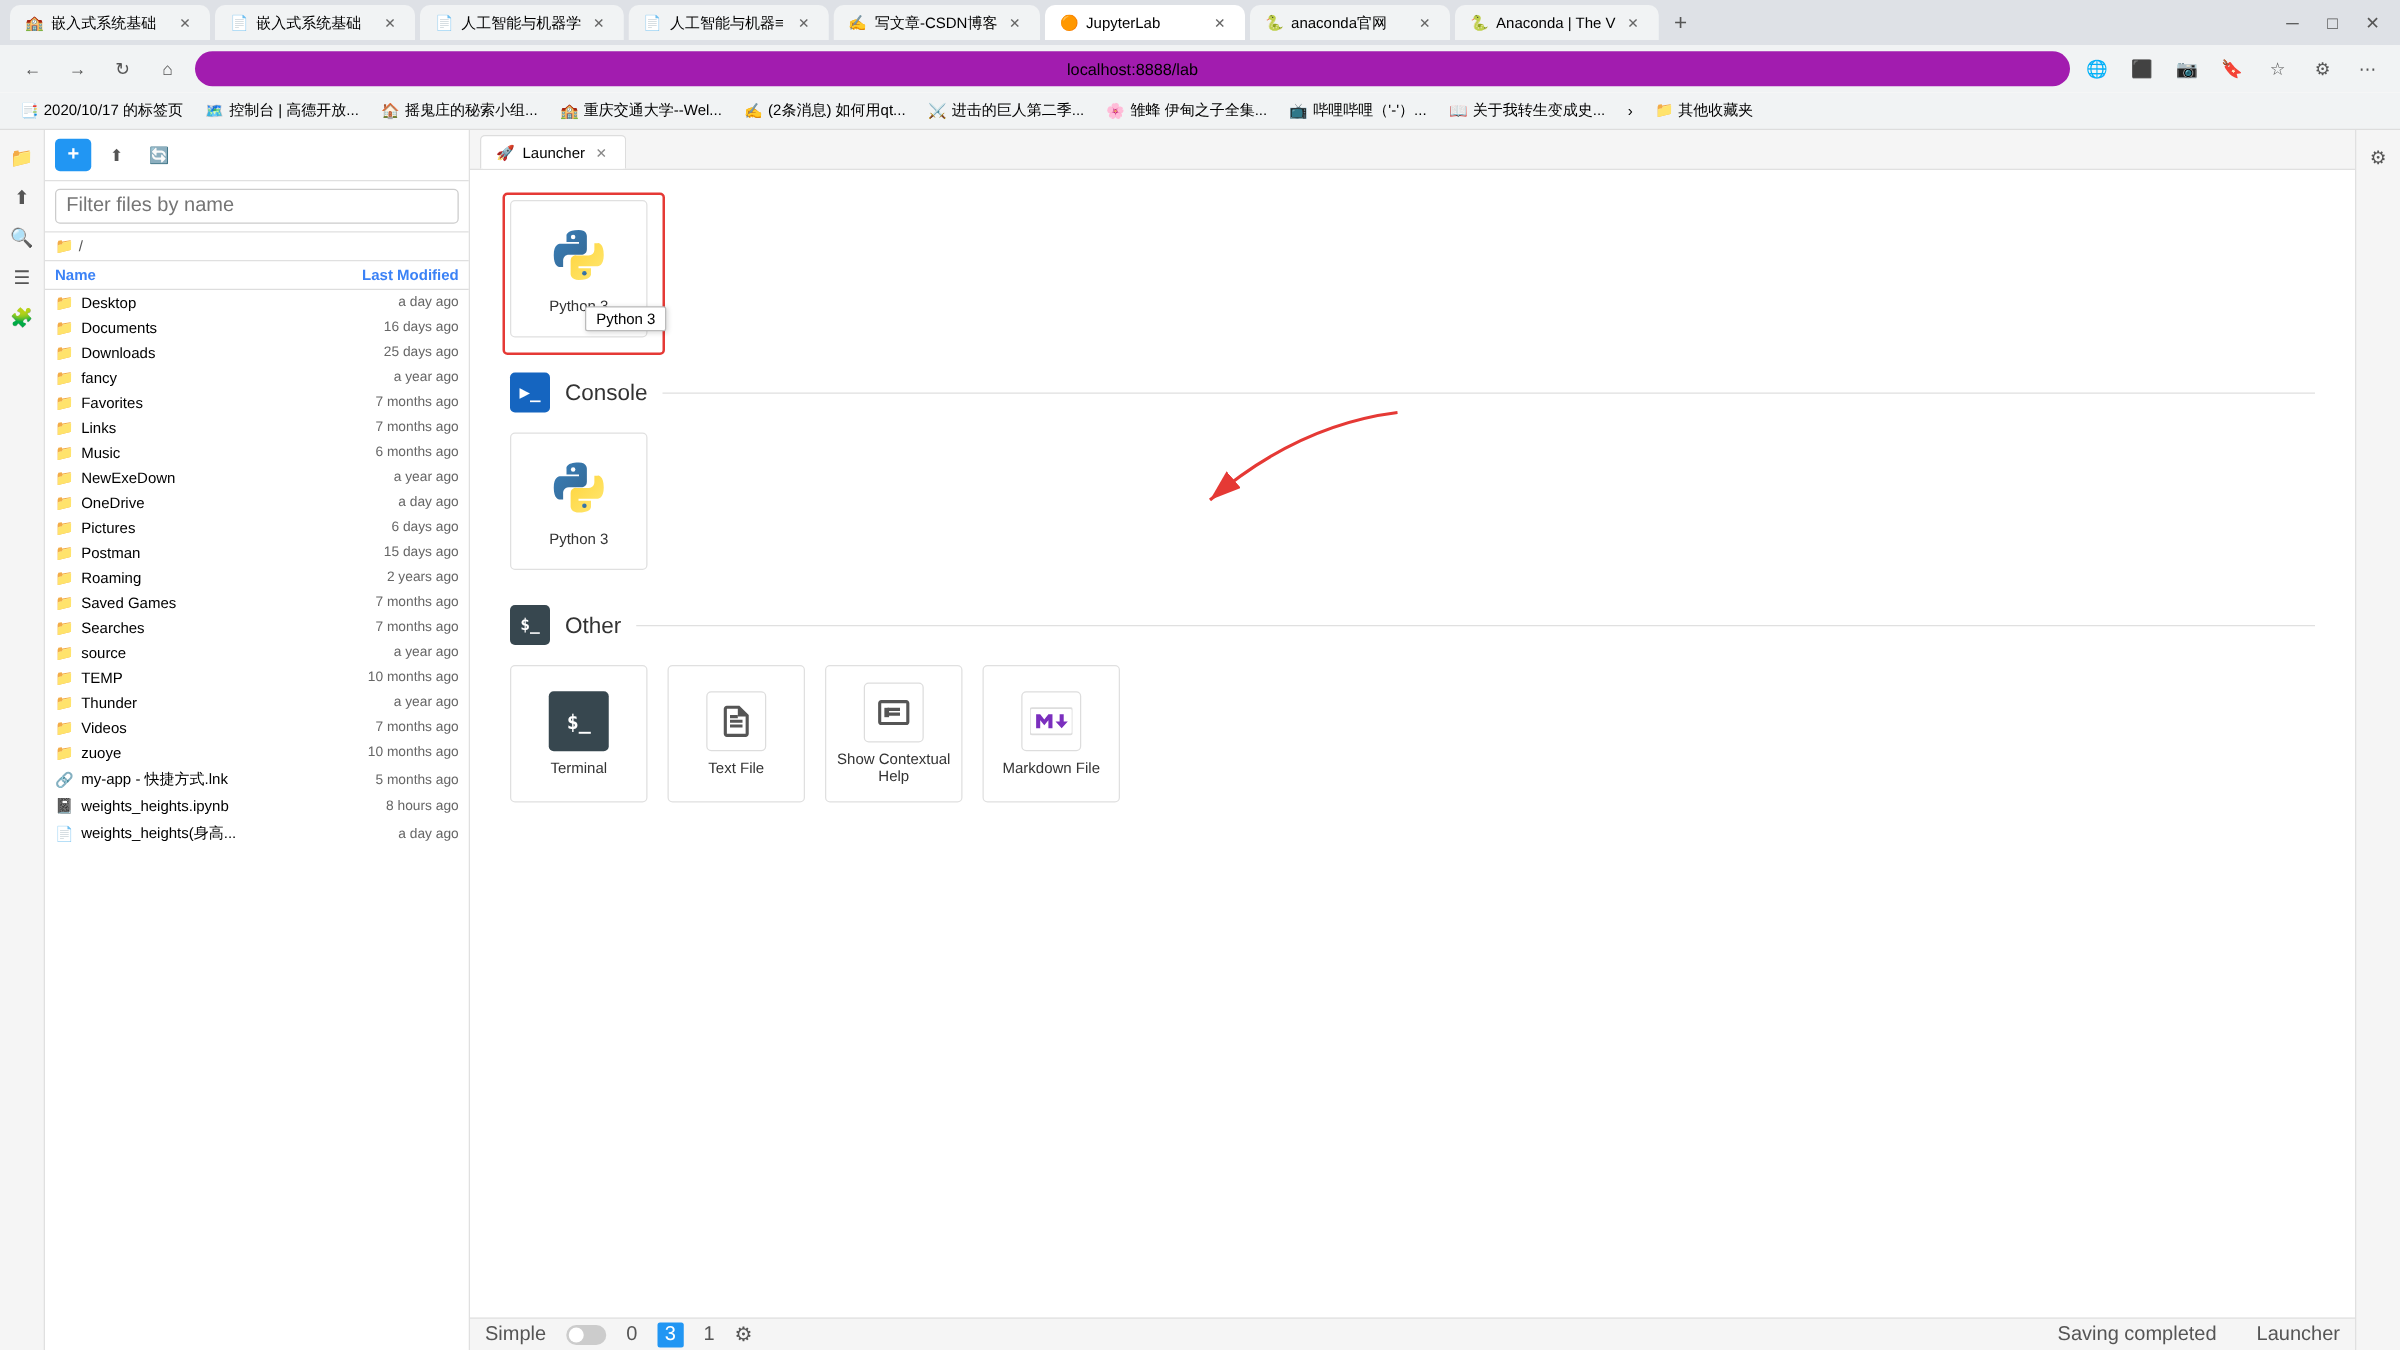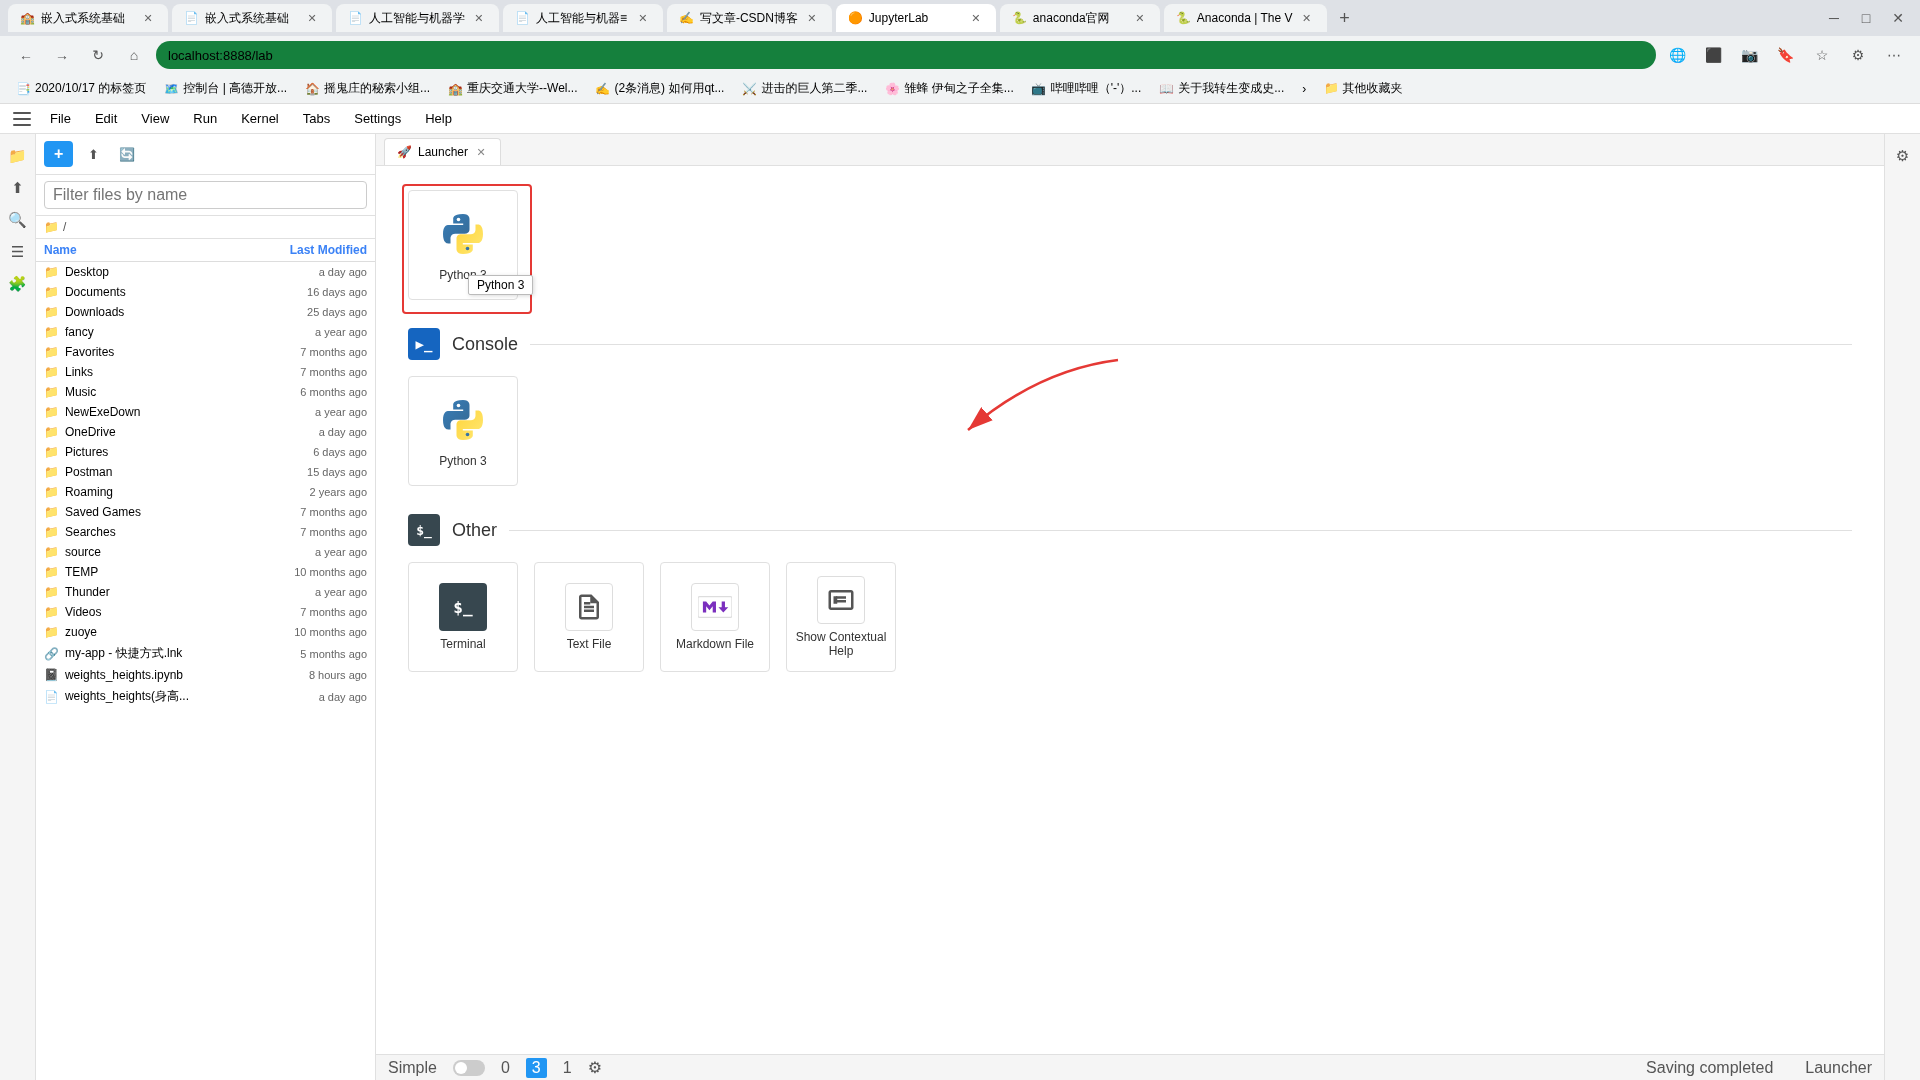--- a/index.html
+++ b/index.html
@@ -7,21 +7,21 @@
 
     
     .browser-chrome { background: #dee1e6; height: 36px; display: flex; align-items: center; padding: 0 8px; gap: 4px; }
     .tab { display: flex; align-items: center; height: 28px; padding: 0 12px; background: #f1f3f4; border-radius: 8px 8px 0 0; font-size: 12px; gap: 6px; min-width: 160px; max-width: 200px; }
     .tab.active { background: #fff; }
     .tab-title { flex: 1; overflow: hidden; text-overflow: ellipsis; white-space: nowrap; font-size: 12px; }
     .tab-close { width: 16px; height: 16px; display: flex; align-items: center; justify-content: center; border-radius: 50%; cursor: pointer; font-size: 11px; color: #666; }
     .tab-add { width: 28px; height: 28px; display: flex; align-items: center; justify-content: center; cursor: pointer; border-radius: 50%; font-size: 18px; color: #555; }
     .browser-btn { width: 28px; height: 28px; display: flex; align-items: center; justify-content: center; cursor: pointer; border-radius: 50%; font-size: 14px; color: #555; }
     .address-bar-row { background: #f1f3f4; height: 38px; display: flex; align-items: center; padding: 0 12px; gap: 8px; }
-    .address-bar { flex: 1; height: 28px; background: #15803d; border: none; border-radius: 14px; padding: 0 12px; font-size: 13px; outline: none; }
+    .address-bar { flex: 1; height: 28px; background: #a21caf; border: none; border-radius: 14px; padding: 0 12px; font-size: 13px; outline: none; text-align: center; }
     .bookmarks-bar { background: #f1f3f4; height: 30px; display: flex; align-items: center; padding: 0 8px; gap: 2px; border-bottom: 1px solid #ddd; overflow: hidden; }
     .bookmark-item { display: flex; align-items: center; gap: 4px; padding: 2px 8px; border-radius: 4px; cursor: pointer; font-size: 12px; white-space: nowrap; }
 
     
     .app-container { display: flex; flex-direction: column; height: calc(1080px - 36px - 38px - 30px); }
     .menu-bar { display: flex; align-items: center; height: 30px; background: #fff; border-bottom: 1px solid #e0e0e0; padding: 0 8px; gap: 4px; }
     .menu-item { padding: 4px 10px; cursor: pointer; border-radius: 4px; font-size: 13px; }
     .app-body { display: flex; flex: 1; overflow: hidden; }
 
     
@@ -188,37 +188,20 @@
       <span>📖</span>
       <span>关于我转生变成史...</span>
     </div>
     <div class="bookmark-item">›</div>
     <div class="bookmark-item">📁 其他收藏夹</div>
   </div>
 </div>
 
 <div class="app-container">
 
-  <div class="menu-bar">
-    <div style="width:28px;height:28px;display:flex;align-items:center;justify-content:center;">
-      <div style="width:18px;height:14px;display:flex;flex-direction:column;justify-content:space-between;">
-        <div style="height:2px;background:#555;border-radius:1px;"></div>
-        <div style="height:2px;background:#555;border-radius:1px;"></div>
-        <div style="height:2px;background:#555;border-radius:1px;"></div>
-      </div>
-    </div>
-    <div class="menu-item">File</div>
-    <div class="menu-item">Edit</div>
-    <div class="menu-item">View</div>
-    <div class="menu-item">Run</div>
-    <div class="menu-item">Kernel</div>
-    <div class="menu-item">Tabs</div>
-    <div class="menu-item">Settings</div>
-    <div class="menu-item">Help</div>
-  </div>
 
   <div class="app-body">
 
     <div class="sidebar-left-icons">
       <div class="left-icon-btn">📁</div>
       <div class="left-icon-btn">⬆</div>
       <div class="left-icon-btn">🔍</div>
       <div class="left-icon-btn">☰</div>
       <div class="left-icon-btn">🧩</div>
     </div>
@@ -512,37 +495,37 @@
                 <svg width="30" height="30" viewBox="0 0 24 24" fill="#555">
                   <path d="M14 2H6c-1.1 0-2 .9-2 2v16c0 1.1.9 2 2 2h12c1.1 0 2-.9 2-2V8l-6-6zM6 20V4h7v5h5v11H6z"></path>
                   <path d="M8 14h8v2H8zm0-3h8v2H8zm0-3h5v2H8z"></path>
                 </svg>
               </div>
               <span class="other-card-label">Text File</span>
             </div>
 
             <div class="other-card">
               <div class="other-card-icon" style="background:#fff;border:1px solid #ddd;">
+                <svg width="30" height="30" viewBox="0 0 24 24" fill="#555">
+                  <path d="M20 4H4c-1.1 0-2 .9-2 2v12c0 1.1.9 2 2 2h16c1.1 0 2-.9 2-2V6c0-1.1-.9-2-2-2zM4 18V6h16v12H4zm4-6h8v2H8zm0-3h8v2H8z"></path>
+                  <rect x="6" y="9" width="3" height="6" fill="#555"></rect>
+                </svg>
+              </div>
+              <span class="other-card-label">Show Contextual Help</span>
+            </div>
+
+            <div class="other-card">
+              <div class="other-card-icon" style="background:#fff;border:1px solid #ddd;">
                 <svg width="34" height="28" viewBox="0 0 208 128">
                   <rect rx="10" ry="10" width="208" height="128" fill="none" stroke="#ddd" stroke-width="8"></rect>
                   <path d="M30 98V30h20l20 25 20-25h20v68H90V59L70 84 50 59v39zm125 0l-30-33h20V30h20v35h20z" fill="#7b2fbe"></path>
                 </svg>
               </div>
               <span class="other-card-label">Markdown File</span>
             </div>
-
-            <div class="other-card">
-              <div class="other-card-icon" style="background:#fff;border:1px solid #ddd;">
-                <svg width="30" height="30" viewBox="0 0 24 24" fill="#555">
-                  <path d="M20 4H4c-1.1 0-2 .9-2 2v12c0 1.1.9 2 2 2h16c1.1 0 2-.9 2-2V6c0-1.1-.9-2-2-2zM4 18V6h16v12H4zm4-6h8v2H8zm0-3h8v2H8z"></path>
-                  <rect x="6" y="9" width="3" height="6" fill="#555"></rect>
-                </svg>
-              </div>
-              <span class="other-card-label">Show Contextual Help</span>
-            </div>
           </div>
         </div>
       </div>
 
       <div class="status-bar">
         <span>Simple</span>
         <div style="width:32px;height:16px;background:#ccc;border-radius:8px;display:flex;align-items:center;padding:2px;cursor:pointer;">
           <div style="width:12px;height:12px;background:#fff;border-radius:50%;"></div>
         </div>
         <span>0</span>

